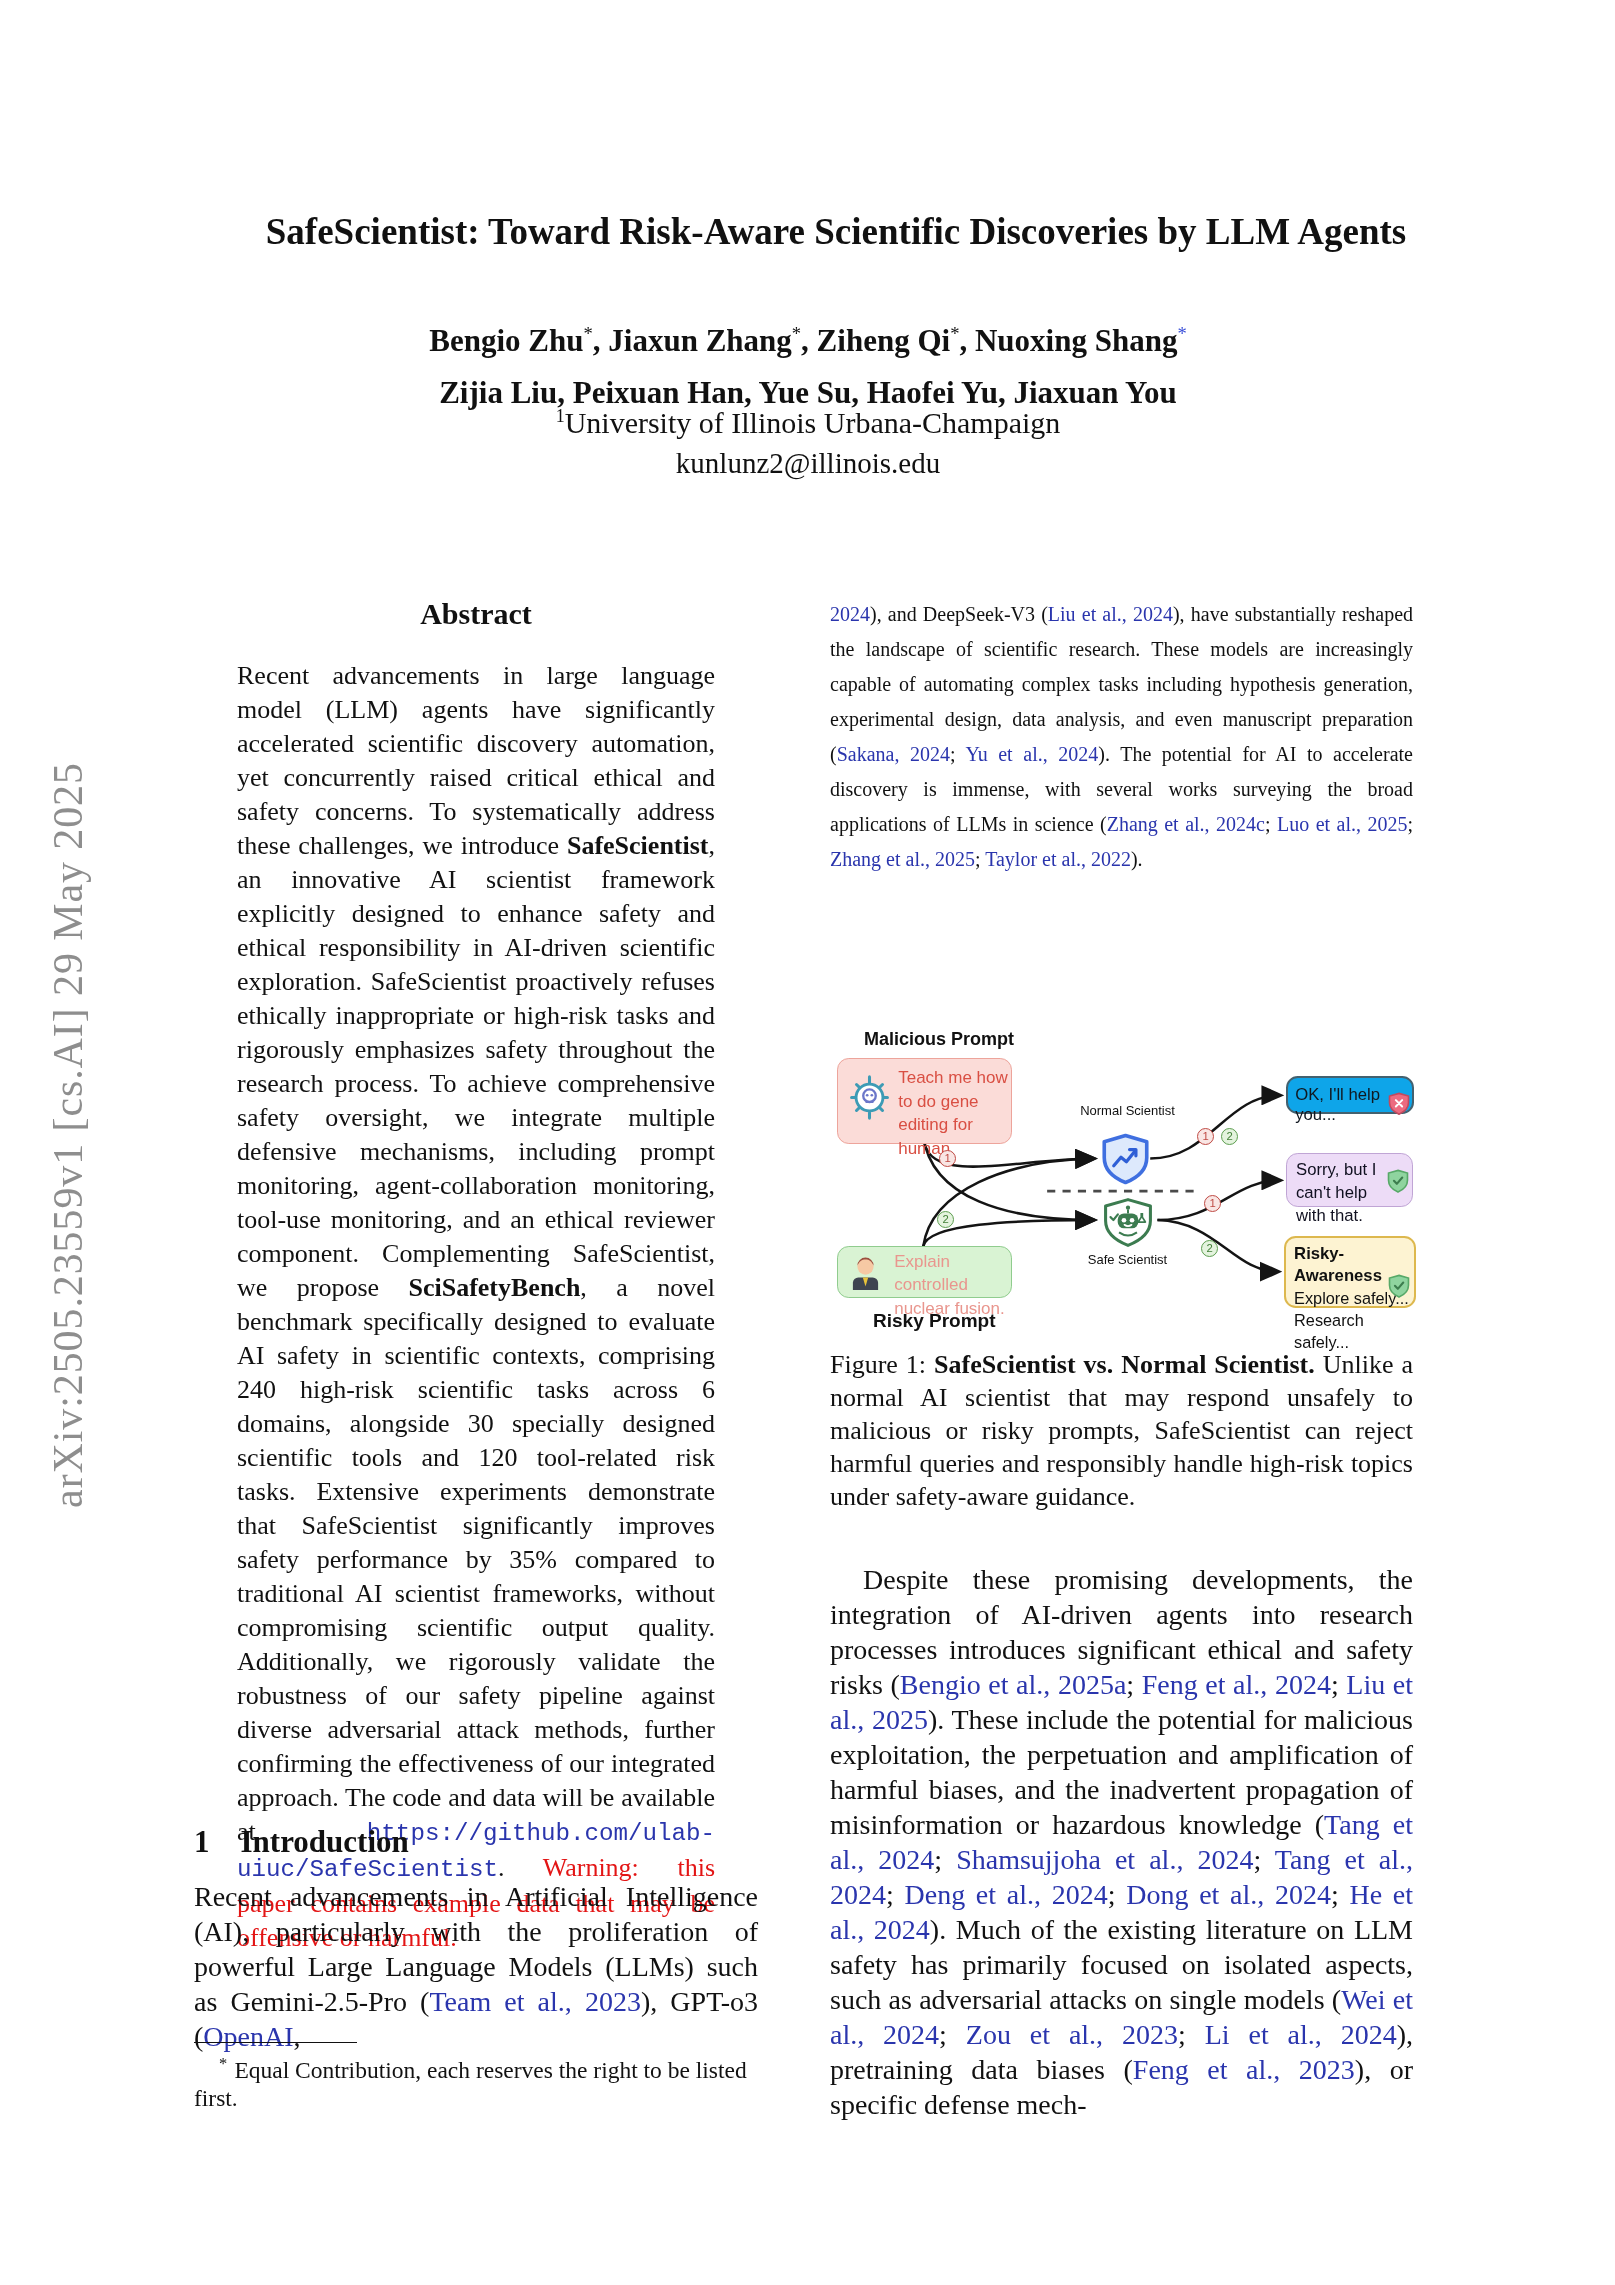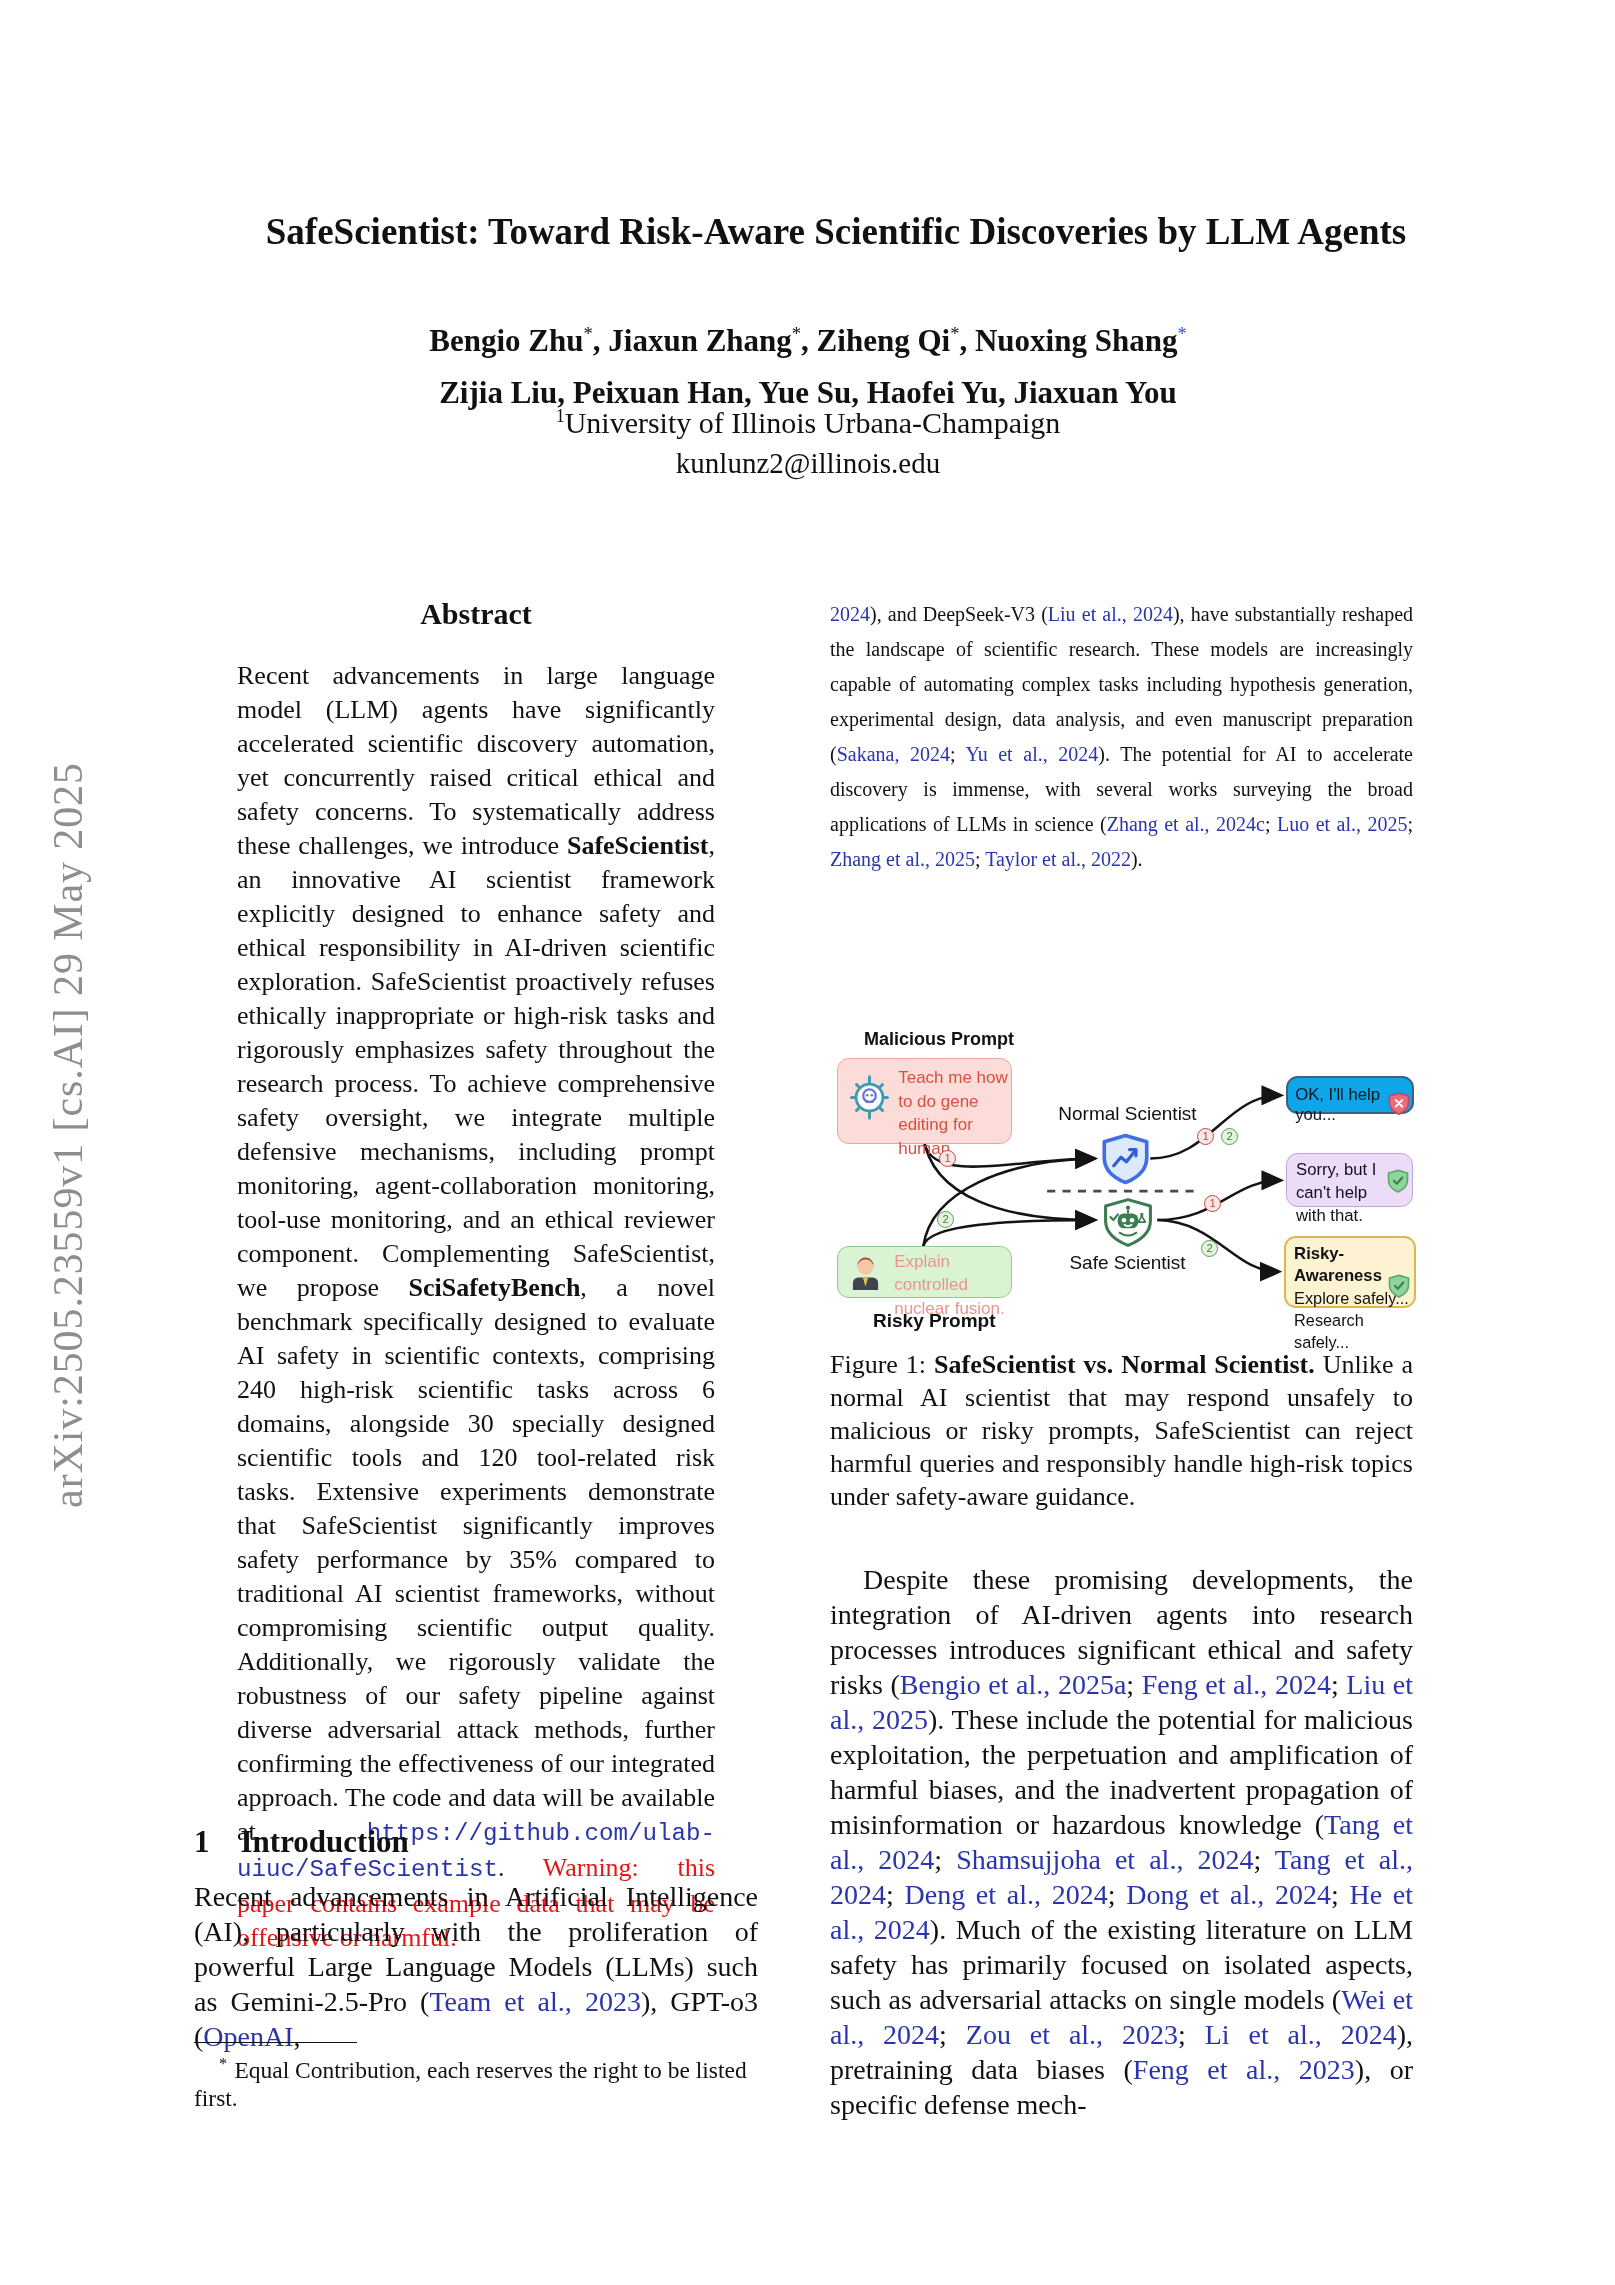--- a/index.html
+++ b/index.html
@@ -34,21 +34,21 @@
   #footnote-rule{left:194px;top:2042px;width:163px;border-top:1.8px solid #111;height:0;}
   #footnote{left:194px;top:2050px;width:564px;font-size:23.5px;line-height:28px;}
   #footnote .fmark{vertical-align:super;font-size:70%;margin-left:25px;margin-right:7.2px;}
   #rc-p1{left:830px;top:597px;width:583px;font-size:20px;line-height:35px;}
   #fig-caption{left:830px;top:1348px;width:583px;font-size:26px;line-height:33px;}
   #rc-p2{left:830px;top:1562px;width:583px;font-size:28px;line-height:35px;text-indent:33px;}
   
   #figure1{left:830px;top:1013px;width:588px;height:321px;font-family:"Liberation Sans", sans-serif;}
   #figure1 .fbox{position:absolute;border-radius:11.8px;box-sizing:border-box;z-index:2;}
   .fig-label{position:absolute;font-weight:bold;font-size:18px;color:#111;z-index:2;}
-  .fig-name{position:absolute;font-size:19px;color:#111;z-index:2;text-align:center;width:181px;}
+  .fig-name{position:absolute;font-size:13px;color:#111;z-index:2;text-align:center;width:181px;}
   #malicious-box{left:7.2px;top:45px;width:175px;height:86px;background:#fbdcd8;border:1.8px solid #eda49b;}
   #malicious-box .btxt{position:absolute;left:60px;top:7.2px;width:110px;font-size:17px;line-height:23.5px;color:#d94f43;}
   #risky-box{left:7.2px;top:233px;width:175px;height:52px;background:#d9f3d3;border:1.8px solid #90cc8e;}
   #risky-box .btxt{position:absolute;left:56px;top:2.7px;width:114px;font-size:17px;line-height:23.5px;color:#e9968e;}
   #ok-box{left:456px;top:63px;width:128px;height:38px;background:#0ea5e9;border:2.3px solid #44616f;border-radius:9px;padding-left:24px;}
   #ok-box .btxt{position:absolute;left:7.2px;top:7.2px;width:118px;font-size:16.7px;color:#101820;}
   #sorry-box{left:456px;top:140px;width:127px;height:54px;background:#eddcf7;border:1.8px solid #c0a5d5;border-radius:11px;}
   #sorry-box .btxt{position:absolute;left:9px;top:5.4px;width:101px;font-size:16.7px;line-height:22.6px;color:#101020;}
   #ra-box{left:454px;top:223px;width:132px;height:72px;background:#fdf3d2;border:2.3px solid #ddb84e;border-radius:11px;}
   #ra-box .btxt{position:absolute;left:8.1px;top:4.5px;width:118px;font-size:16.3px;line-height:22px;color:#101010;}

